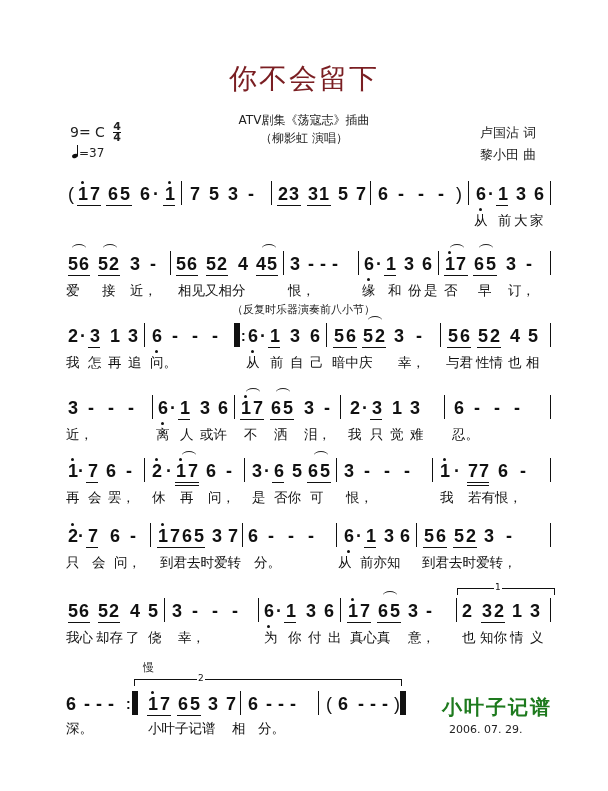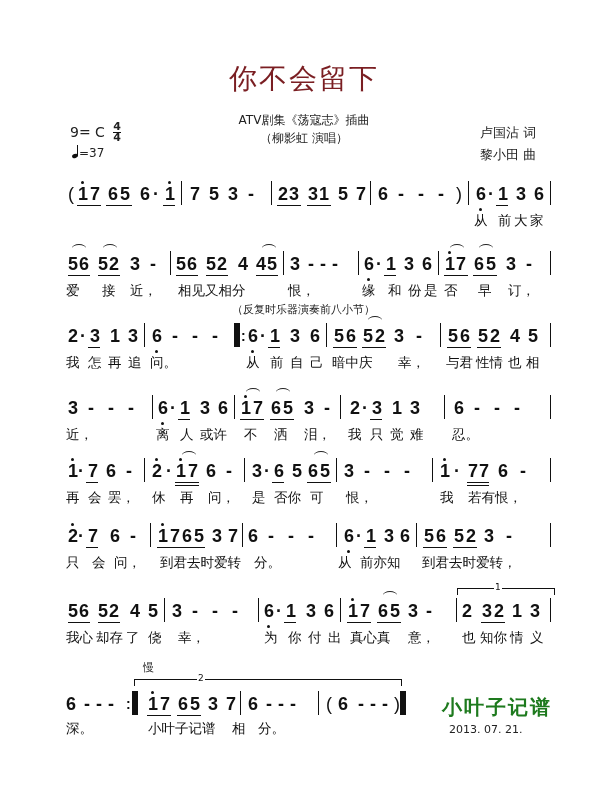--- a/index.html
+++ b/index.html
@@ -496,13 +496,13 @@
   <span class="dbar" style="left:332px;"></span>
 </div>
 <div class="lyric-line" style="top:720px;">
   <span class="lyr" style="left:-2px;">深。</span>
   <span class="lyr" style="left:80px;">小叶子记谱</span>
   <span class="lyr" style="left:164px;">相</span>
   <span class="lyr" style="left:190px;">分。</span>
 </div>
 
 <div class="abs sig" style="left:442px;top:694px;">小叶子记谱</div>
-<div class="abs" style="left:449px;top:723px;font-size:11px;color:#222;">2013. 07. 21.</div>
+<div class="abs" style="left:449px;top:723px;font-size:11px;color:#222;">2006. 07. 29.</div>
 
 </body></html>

